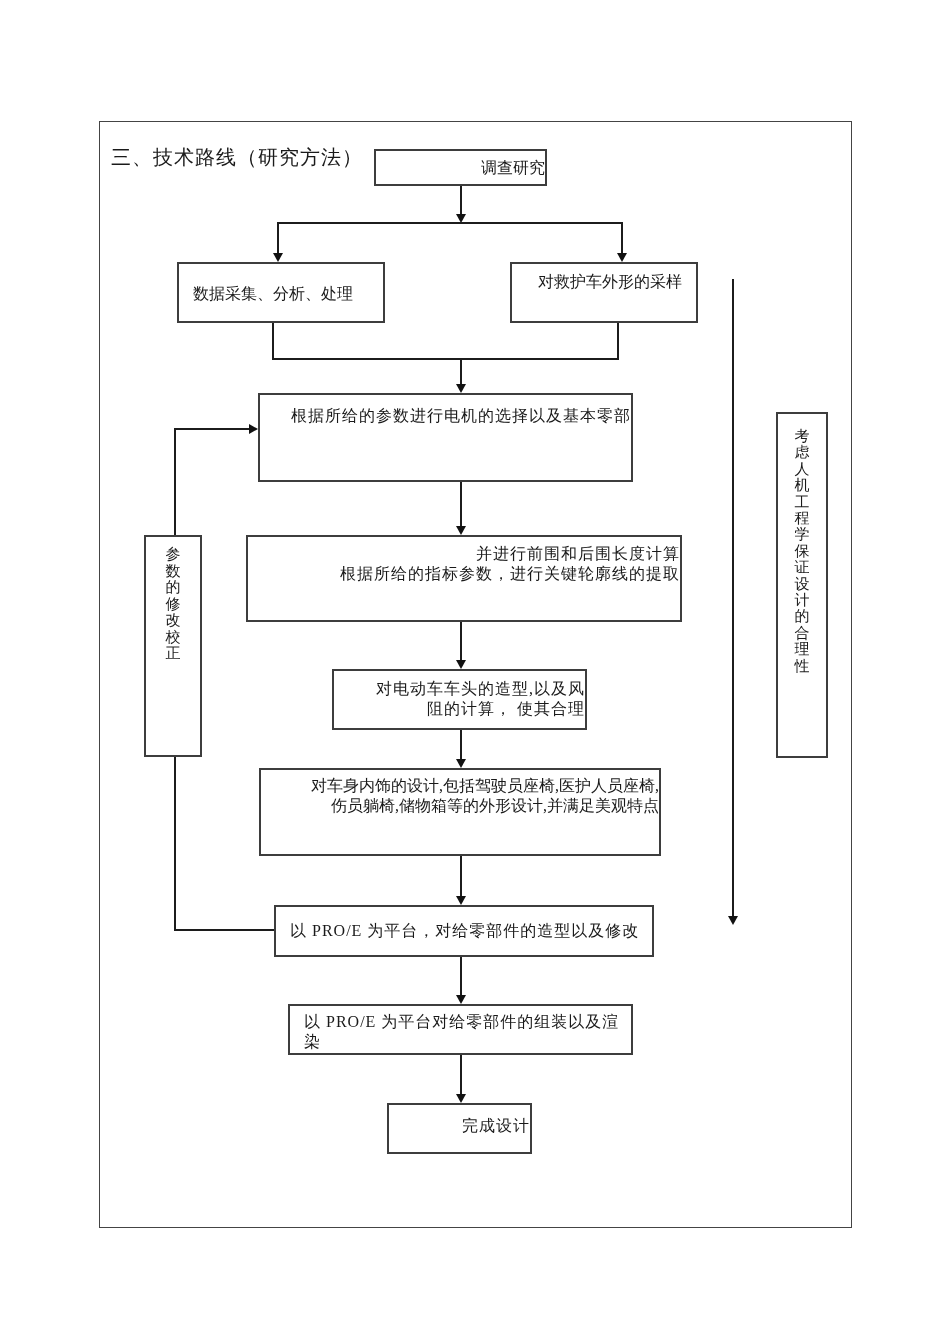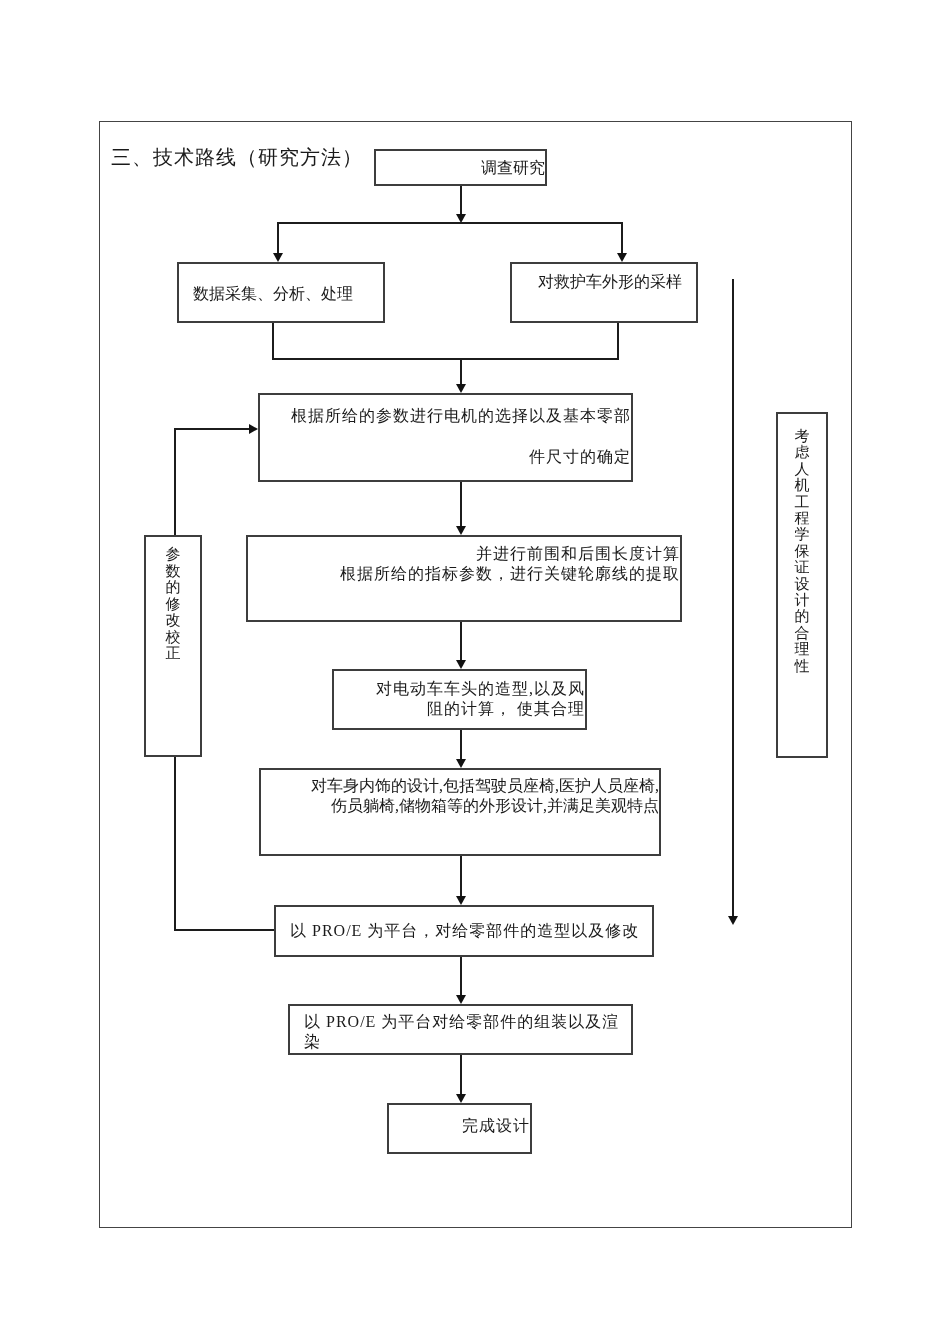--- a/index.html
+++ b/index.html
@@ -62,21 +62,20 @@
   </div>
 
   <div class="line" style="left:272px;top:323px;width:2px;height:37px;"></div>
   <div class="line" style="left:617px;top:322px;width:2px;height:38px;"></div>
   <div class="line" style="left:272px;top:358px;width:347px;height:2px;"></div>
   <div class="line" style="left:460px;top:358px;width:2px;height:28px;"></div>
   <div class="arr-d" style="left:456px;top:384px;"></div>
 
   <div class="fbox center" style="left:258px;top:393px;width:375px;height:89px;line-height:41px;letter-spacing:1px;">
     <div>根据所给的参数进行电机的选择以及基本零部</div>
-    <div>件尺寸的确定</div>
   </div>
 
   <div class="line" style="left:460px;top:482px;width:2px;height:45px;"></div>
   <div class="arr-d" style="left:456px;top:526px;"></div>
 
   <div class="fbox center" style="left:246px;top:535px;width:436px;height:87px;padding-top:7px;letter-spacing:1px;">
     <div>并进行前围和后围长度计算</div>
     <div>根据所给的指标参数，进行关键轮廓线的提取</div>
   </div>
 

